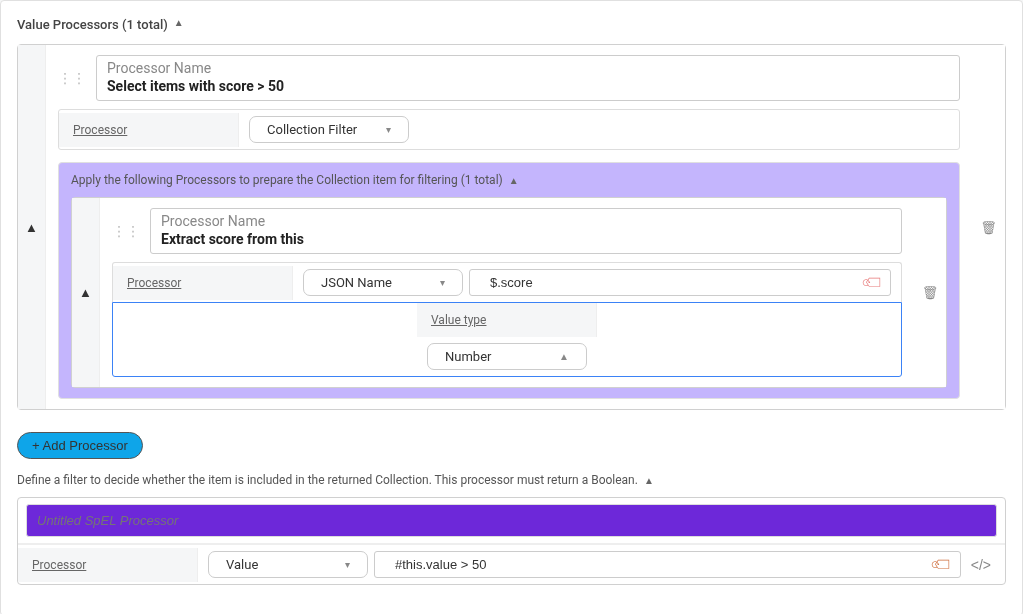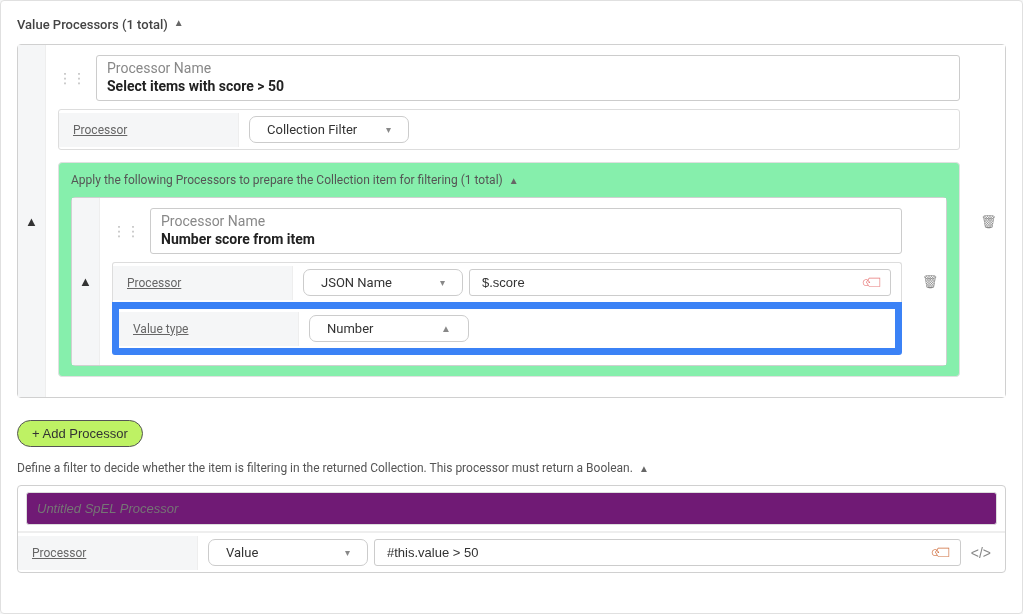--- a/index.html
+++ b/index.html
@@ -108,21 +108,21 @@
     .input-with-icon {
       position: relative;
       flex: 1;
       display: flex;
       align-items: center;
     }
     .input-with-icon input {
       width: 100%;
       border: 1px solid #ccc;
       border-radius: 3px;
-      padding: 5px 30px 5px 12px;
+      padding: 5px 30px 5px 20px;
       font-size: 13px;
       color: #333;
       background: #fff;
     }
     .tag-icon {
       position: absolute;
       right: 8px;
       color: #e87c7c;
       font-size: 16px;
       transform: rotate(-45deg);
@@ -136,21 +136,21 @@
       margin-bottom: 10px;
       font-weight: 400;
     }
     .add-processor-btn {
       display: inline-flex;
       align-items: center;
       gap: 4px;
       border: 1.5px solid #555;
       border-radius: 20px;
       padding: 5px 14px;
-      background: #bef264;
+      background: #0ea5e9;
       cursor: pointer;
       font-size: 13px;
       font-weight: 500;
       color: #333;
       margin: 8px 0 14px 0;
     }
     .filter-section-header {
       display: flex;
       align-items: center;
       gap: 6px;
@@ -204,25 +204,24 @@
       padding: 10px 12px;
     }
     .delete-col {
       display: flex;
       align-items: center;
       padding: 0 8px;
       cursor: pointer;
       color: #888;
     }
     .inner-section-wrapper {
-      background: #86efac;
+      background: #c4b5fd;
       border: 1px solid #e0e0e0;
       border-radius: 4px;
       padding: 10px 12px;
-      margin-bottom: 10px;
     }
   </style>
 </head>
 <body>
 
 <div class="page-container">
 
   
   <div class="section-header">
     <span>Value Processors (1 total)</span>
@@ -272,39 +271,39 @@
               </div>
               <div class="outer-card-body">
                 <div style="display:flex; align-items:stretch; gap:8px; margin-bottom:8px;">
                   <div style="display:flex; align-items:center; margin-right:2px;">
                     <span style="color:#bbb; font-size:14px; cursor:grab; line-height:1;">
                       ⋮⋮
                     </span>
                   </div>
                   <div class="processor-name-wrapper" style="flex:1;">
                     <span class="processor-name-label">Processor Name</span>
-                    <span class="processor-name-value">Number score from item</span>
+                    <span class="processor-name-value">Extract score from this</span>
                   </div>
                 </div>
 
                 <div class="processor-row" style="border:1px solid #ddd; border-radius:3px 3px 0 0; border-bottom:none;">
                   <div class="field-label">Processor</div>
                   <div class="field-value">
                     <div class="select-wrapper">
                       <span class="select-text">JSON Name</span>
                       <span class="select-arrow">▾</span>
                     </div>
                     <div class="input-with-icon" style="flex:1;">
                       <input type="text" class="text-input" value="$.score" style="">
                       <span class="tag-icon">🏷</span>
                     </div>
                   </div>
                 </div>
 
-                <div class="processor-row" style="border:7px solid #3b82f6; border-radius:0 0 3px 3px;">
+                <div class="processor-row" style="border:1px solid #3b82f6; border-radius:0 0 3px 3px;flex-direction:column;">
                   <div class="field-label">Value type</div>
                   <div class="field-value">
                     <div class="select-wrapper">
                       <span class="select-text">Number</span>
                       <span class="select-arrow">▲</span>
                     </div>
                   </div>
                 </div>
               </div>
               <div class="delete-col">
@@ -320,29 +319,29 @@
     </div>
   </div>
 
   
   <button class="add-processor-btn">
     <span>+ Add Processor</span>
   </button>
 
   
   <div class="filter-section-header">
-    <span>Define a filter to decide whether the item is filtering in the returned Collection. This processor must return a Boolean.</span>
+    <span>Define a filter to decide whether the item is included in the returned Collection. This processor must return a Boolean.</span>
     <span class="chevron-icon">▲</span>
   </div>
 
   
   <div class="outer-card">
 
     <div style="padding: 6px 8px; border-bottom: 1px solid #eee;">
-      <input type="text" class="spel-input" style="width: 100%; border: 1px solid rgb(221, 221, 221); border-radius: 3px; padding: 8px 10px; font-size: 13px; color: rgb(170, 170, 170); font-style: italic; background: #701a75;" placeholder="Untitled SpEL Processor">
+      <input type="text" class="spel-input" style="width: 100%; border: 1px solid rgb(221, 221, 221); border-radius: 3px; padding: 8px 10px; font-size: 13px; color: rgb(170, 170, 170); font-style: italic; background: #6d28d9;" placeholder="Untitled SpEL Processor">
     </div>
 
     <div class="processor-row">
       <div class="field-label">Processor</div>
       <div class="field-value">
         <div class="select-wrapper">
           <span class="select-text">Value</span>
           <span class="select-arrow">▾</span>
         </div>
         <div class="input-with-icon" style="flex:1;">

